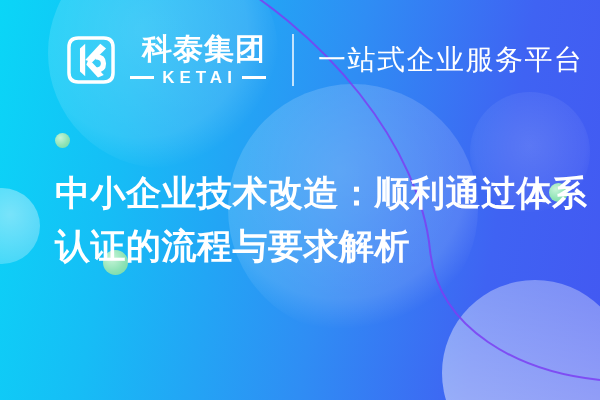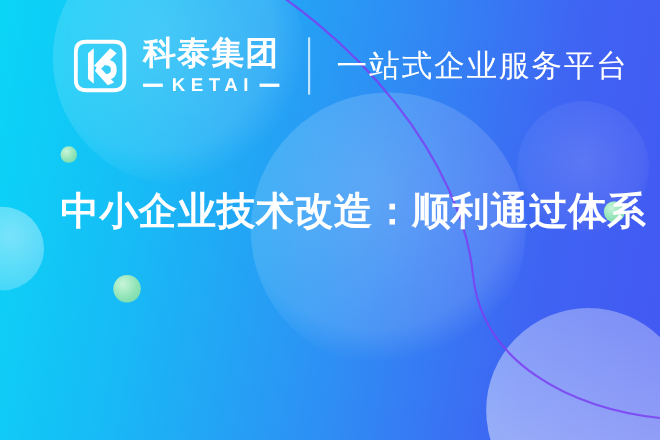--- a/index.html
+++ b/index.html
@@ -104,20 +104,21 @@
     align-items: center;
   }
 
   #logo-cn {
     color: #ffffff;
     font-size: 30px;
     font-weight: bold;
     letter-spacing: 1px;
     line-height: 1.0;
     white-space: nowrap;
+    margin-left: 12px;
   }
 
   #logo-en-row {
     display: flex;
     align-items: center;
     margin-top: 5px;
     width: 100%;
   }
   .rule {
     height: 3px;
@@ -224,15 +225,16 @@
 
     <div id="divider"></div>
 
     <div id="slogan-block">
       <div id="slogan-main">一站式企业服务平台</div>
     </div>
   </div>
 
   <div id="headline">
     <div class="headline-line">中小企业技术改造：顺利通过体系</div>
+    <div class="headline-line">认证的流程与要求解析</div>
   </div>
 
 </div>
 
 </body></html>

